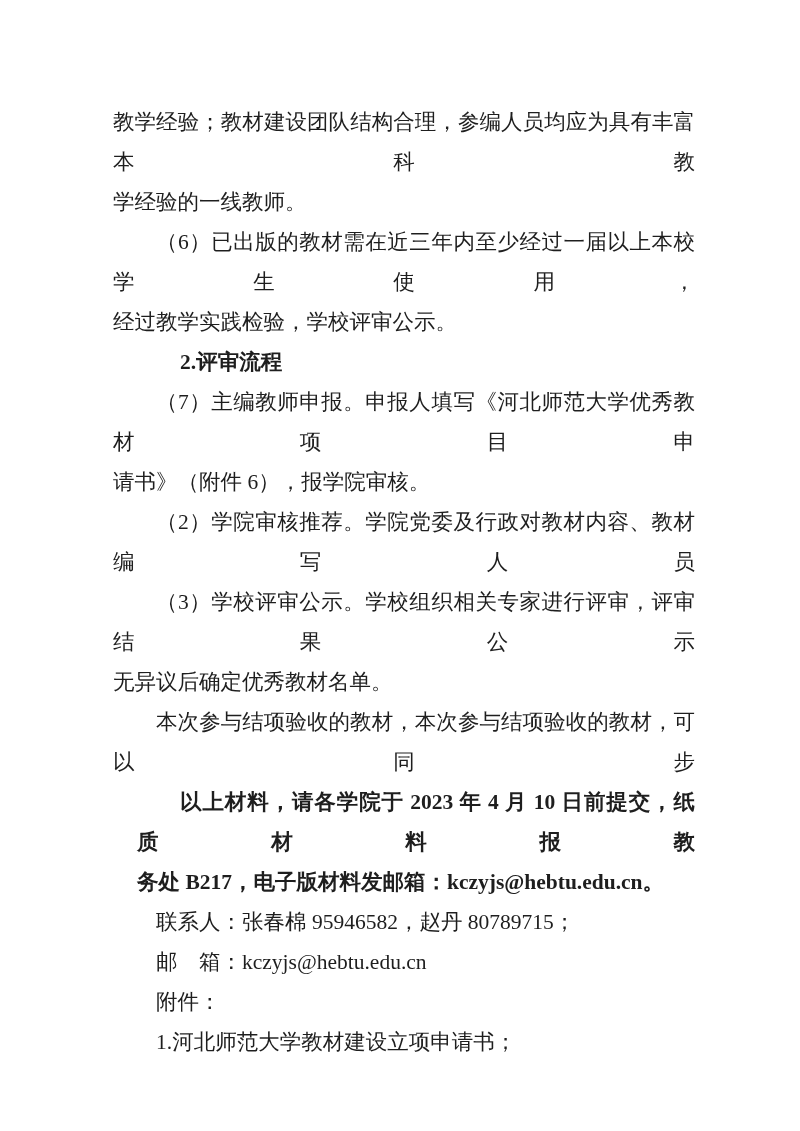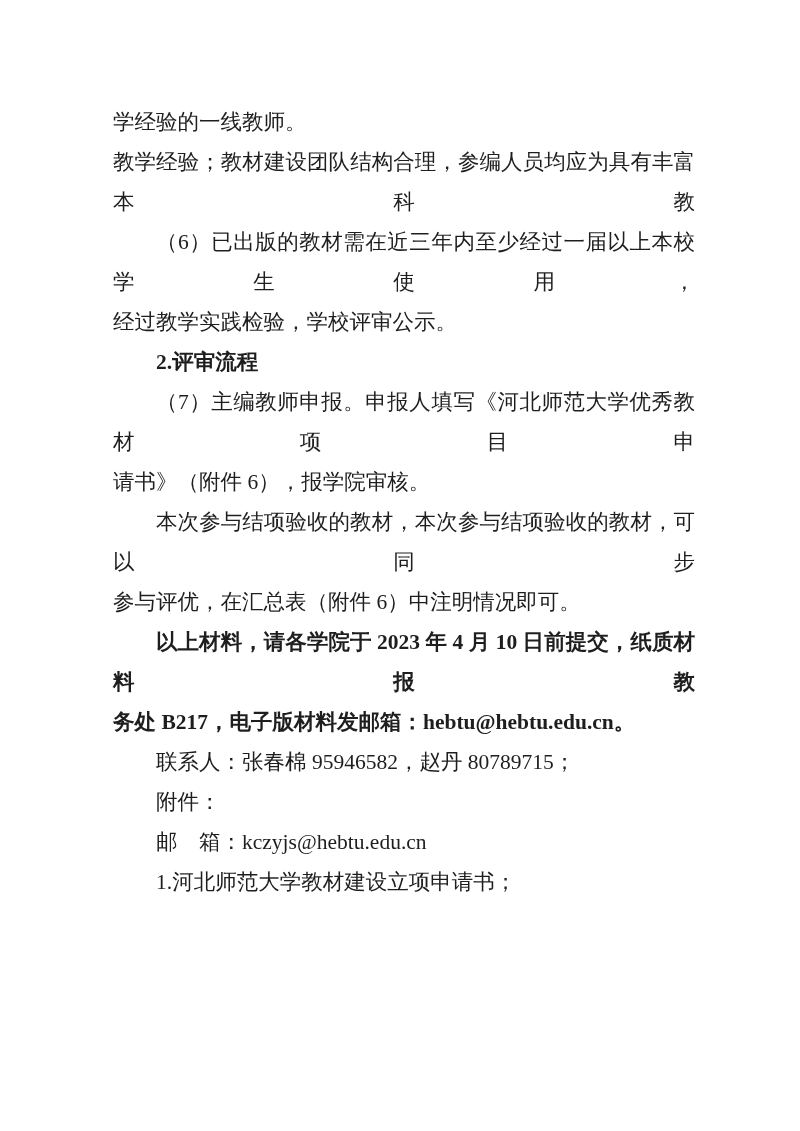--- a/index.html
+++ b/index.html
@@ -23,20 +23,21 @@
     width: 582px;
     font-size: 21.5px;
     line-height: 40px;
   }
   .para {
     margin: 0;
     padding: 0;
   }
   .para.bold {
     font-weight: bold;
+    margin-left: 24px;
   }
   .line {
     display: block;
     white-space: nowrap;
   }
   .line.fill {
     white-space: normal;
     text-align: justify;
     text-align-last: justify;
   }
@@ -44,62 +45,66 @@
     text-indent: 2em;
   }
 </style>
 </head>
 <body>
 
 <div class="page">
   <div class="doc-body">
 
     <p class="para">
+      <span class="line fill">教学经验；教材建设团队结构合理，参编人员均应为具有丰富本科教</span>
       <span class="line">学经验的一线教师。</span>
-      <span class="line fill">教学经验；教材建设团队结构合理，参编人员均应为具有丰富本科教</span>
     </p>
 
     <p class="para">
       <span class="line fill indent">（6）已出版的教材需在近三年内至少经过一届以上本校学生使用，</span>
       <span class="line">经过教学实践检验，学校评审公示。</span>
     </p>
 
     <p class="para bold">
       <span class="line indent">2.评审流程</span>
     </p>
 
     <p class="para">
       <span class="line fill indent">（7）主编教师申报。申报人填写《河北师范大学优秀教材项目申</span>
       <span class="line">请书》（附件 6），报学院审核。</span>
     </p>
 
     <p class="para">
+      <span class="line fill indent">（2）学院审核推荐。学院党委及行政对教材内容、教材编写人员</span>
     </p>
 
+    <p class="para">
+      <span class="line fill indent">（3）学校评审公示。学校组织相关专家进行评审，评审结果公示</span>
+      <span class="line">无异议后确定优秀教材名单。</span>
+    </p>
 
     <p class="para">
       <span class="line fill indent">本次参与结项验收的教材，本次参与结项验收的教材，可以同步</span>
-      <span class="line">参与评优，在汇总表（附件 6）中注明情况即可。</span>
     </p>
 
     <p class="para bold">
       <span class="line fill indent">以上材料，请各学院于 2023 年 4 月 10 日前提交，纸质材料报教</span>
-      <span class="line">务处 B217，电子版材料发邮箱：hebtu@hebtu.edu.cn。</span>
+      <span class="line">务处 B217，电子版材料发邮箱：kczyjs@hebtu.edu.cn。</span>
     </p>
 
     <p class="para">
       <span class="line indent">联系人：张春棉 95946582，赵丹 80789715；</span>
     </p>
 
     <p class="para">
-      <span class="line indent">附件：</span>
+      <span class="line indent">邮　箱：kczyjs@hebtu.edu.cn</span>
     </p>
 
     <p class="para">
-      <span class="line indent">邮　箱：kczyjs@hebtu.edu.cn</span>
+      <span class="line indent">附件：</span>
     </p>
 
     <p class="para">
       <span class="line indent">1.河北师范大学教材建设立项申请书；</span>
     </p>
 
   </div>
 </div>
 
 </body></html>

